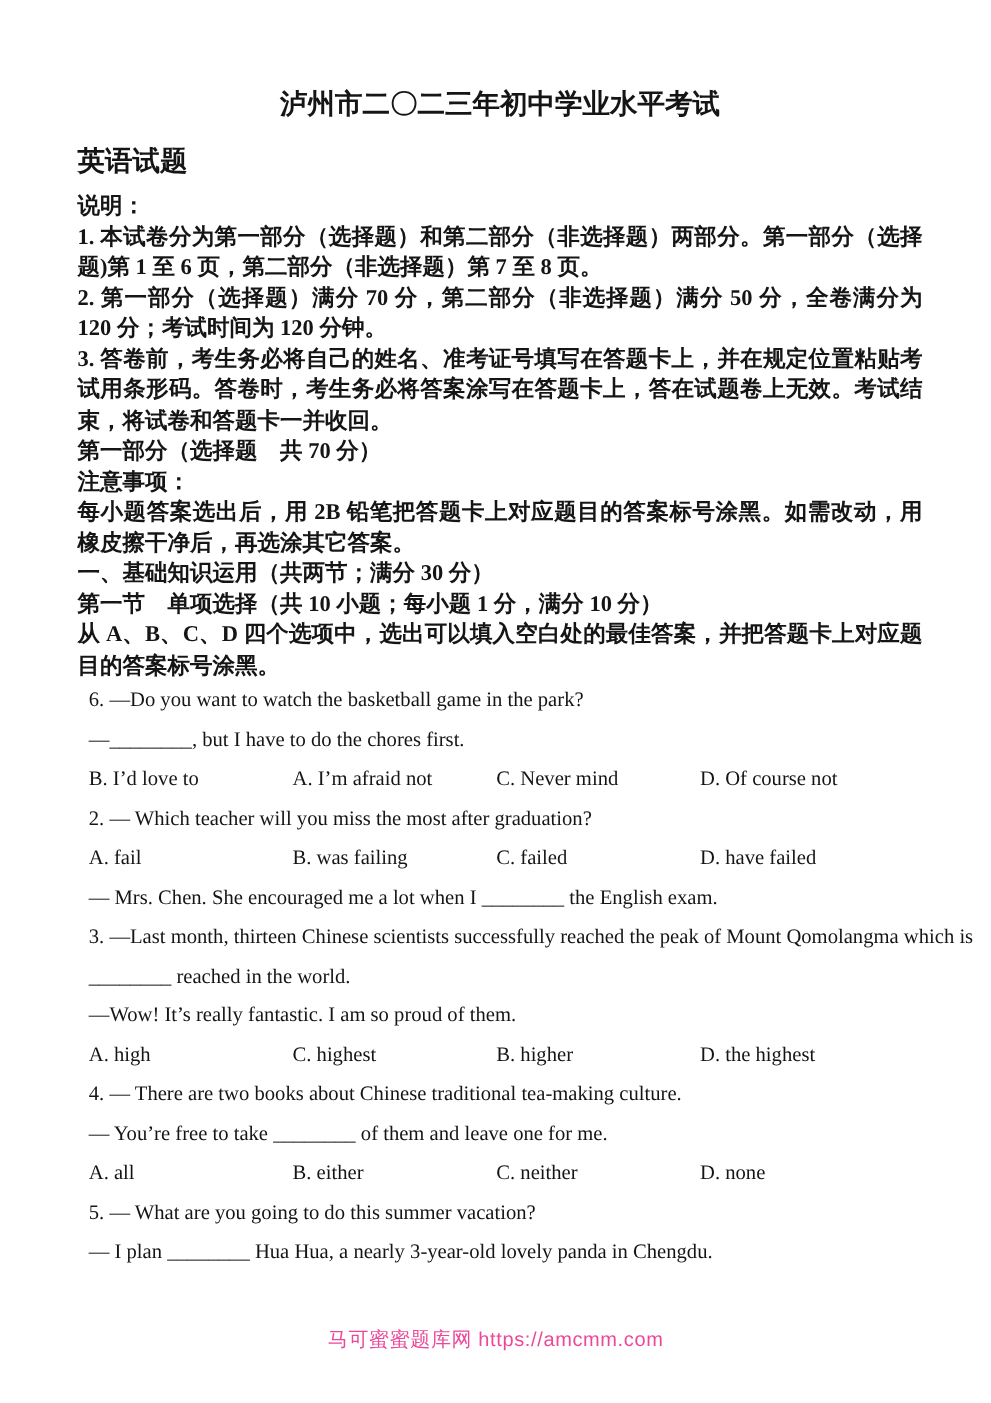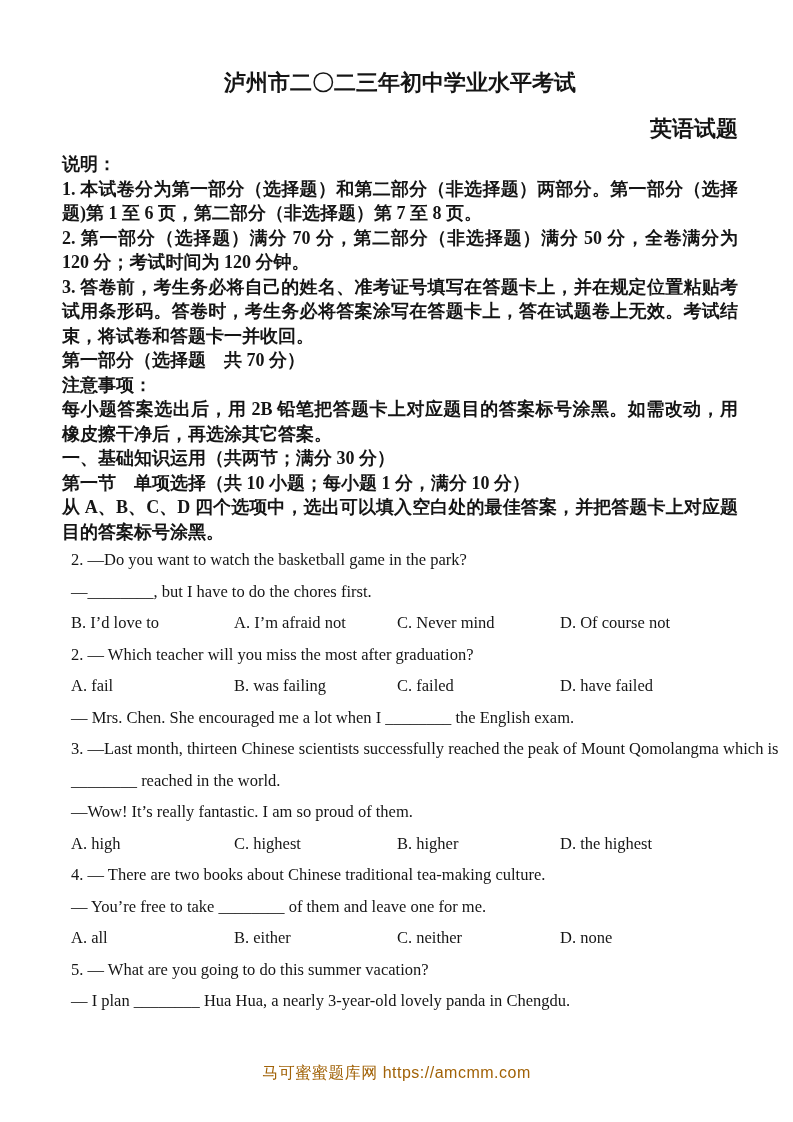--- a/index.html
+++ b/index.html
@@ -22,21 +22,21 @@
     font-size: 22px;
     line-height: 30px;
     font-weight: bold;
     text-align: center;
     margin: 0;
   }
   .title2 {
     font-size: 22px;
     line-height: 30px;
     font-weight: bold;
-    text-align: right;
+    text-align: left;
     margin: 16px 0 0 0;
   }
   .cn-block {
     margin-top: 8px;
   }
   .cn {
     font-size: 18px;
     line-height: 24.5px;
     font-weight: bold;
     text-align: justify;
@@ -58,21 +58,21 @@
   .opt:last-child { width: auto; }
   .footer {
     position: absolute;
     left: 0;
     right: 0;
     top: 1062px;
     text-align: center;
     font-family: "Liberation Sans", "DejaVu Sans", sans-serif;
     font-size: 16px;
     line-height: 22px;
-    color: #a16207;
+    color: #ec4899;
     letter-spacing: 0.5px;
   }
 </style>
 </head>
 <body>
 
 <div class="page">
   <div class="content">
 
     <h1 class="title1">泸州市二〇二三年初中学业水平考试</h1>
@@ -88,21 +88,21 @@
       <div class="cn cn-center">第一部分（选择题　共 70 分）</div>
       <div class="cn">注意事项：</div>
       <div class="cn">每小题答案选出后，用 2B 铅笔把答题卡上对应题目的答案标号涂黑。如需改动，用橡皮擦干净后，再选涂其它答案。</div>
       <div class="cn">一、基础知识运用（共两节；满分 30 分）</div>
       <div class="cn">第一节　单项选择（共 10 小题；每小题 1 分，满分 10 分）</div>
       <div class="cn">从 A、B、C、D 四个选项中，选出可以填入空白处的最佳答案，并把答题卡上对应题目的答案标号涂黑。</div>
     </div>
 
     <div class="questions">
         <div class="question">
-          <div class="en-line">2. —Do you want to watch the basketball game in the park?</div>
+          <div class="en-line">6. —Do you want to watch the basketball game in the park?</div>
           <div class="en-line">—________, but I have to do the chores first.</div>
           <div class="en-line opts">
             <span class="opt">B. I’d love to</span>
             <span class="opt">A. I’m afraid not</span>
             <span class="opt">C. Never mind</span>
             <span class="opt">D. Of course not</span>
           </div>
         </div>
         <div class="question">
           <div class="en-line">2. — Which teacher will you miss the most after graduation?</div>

